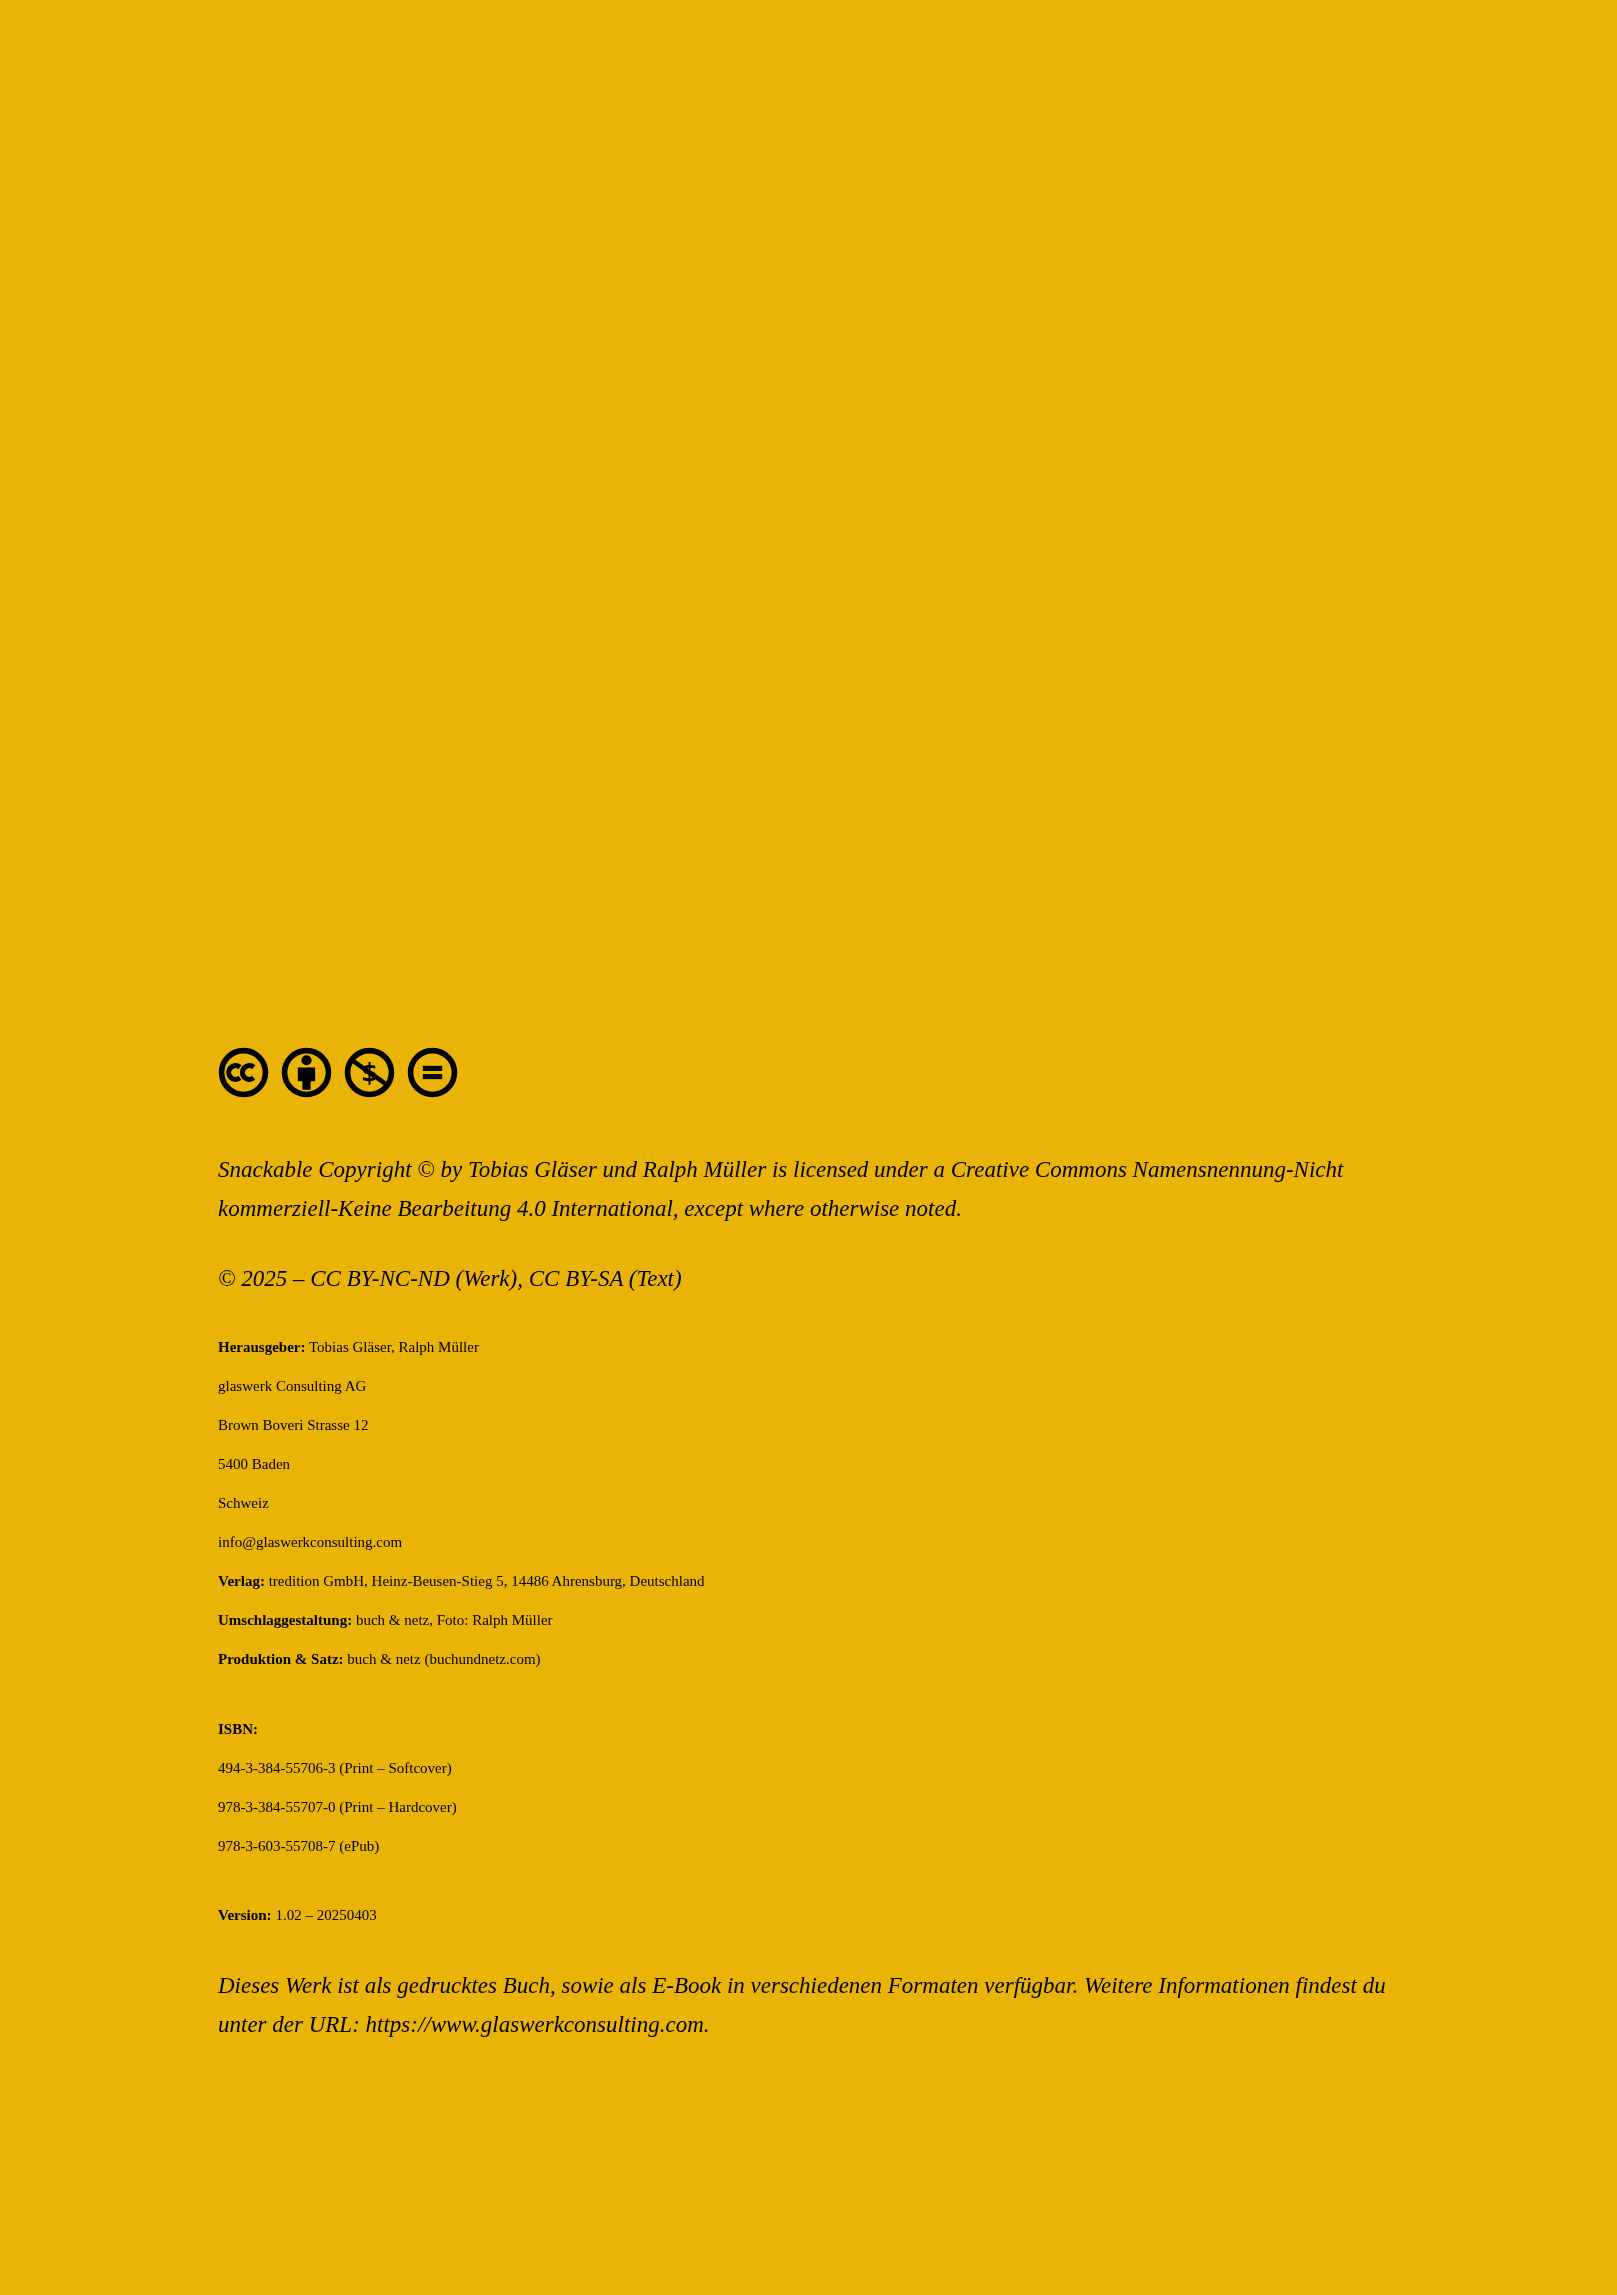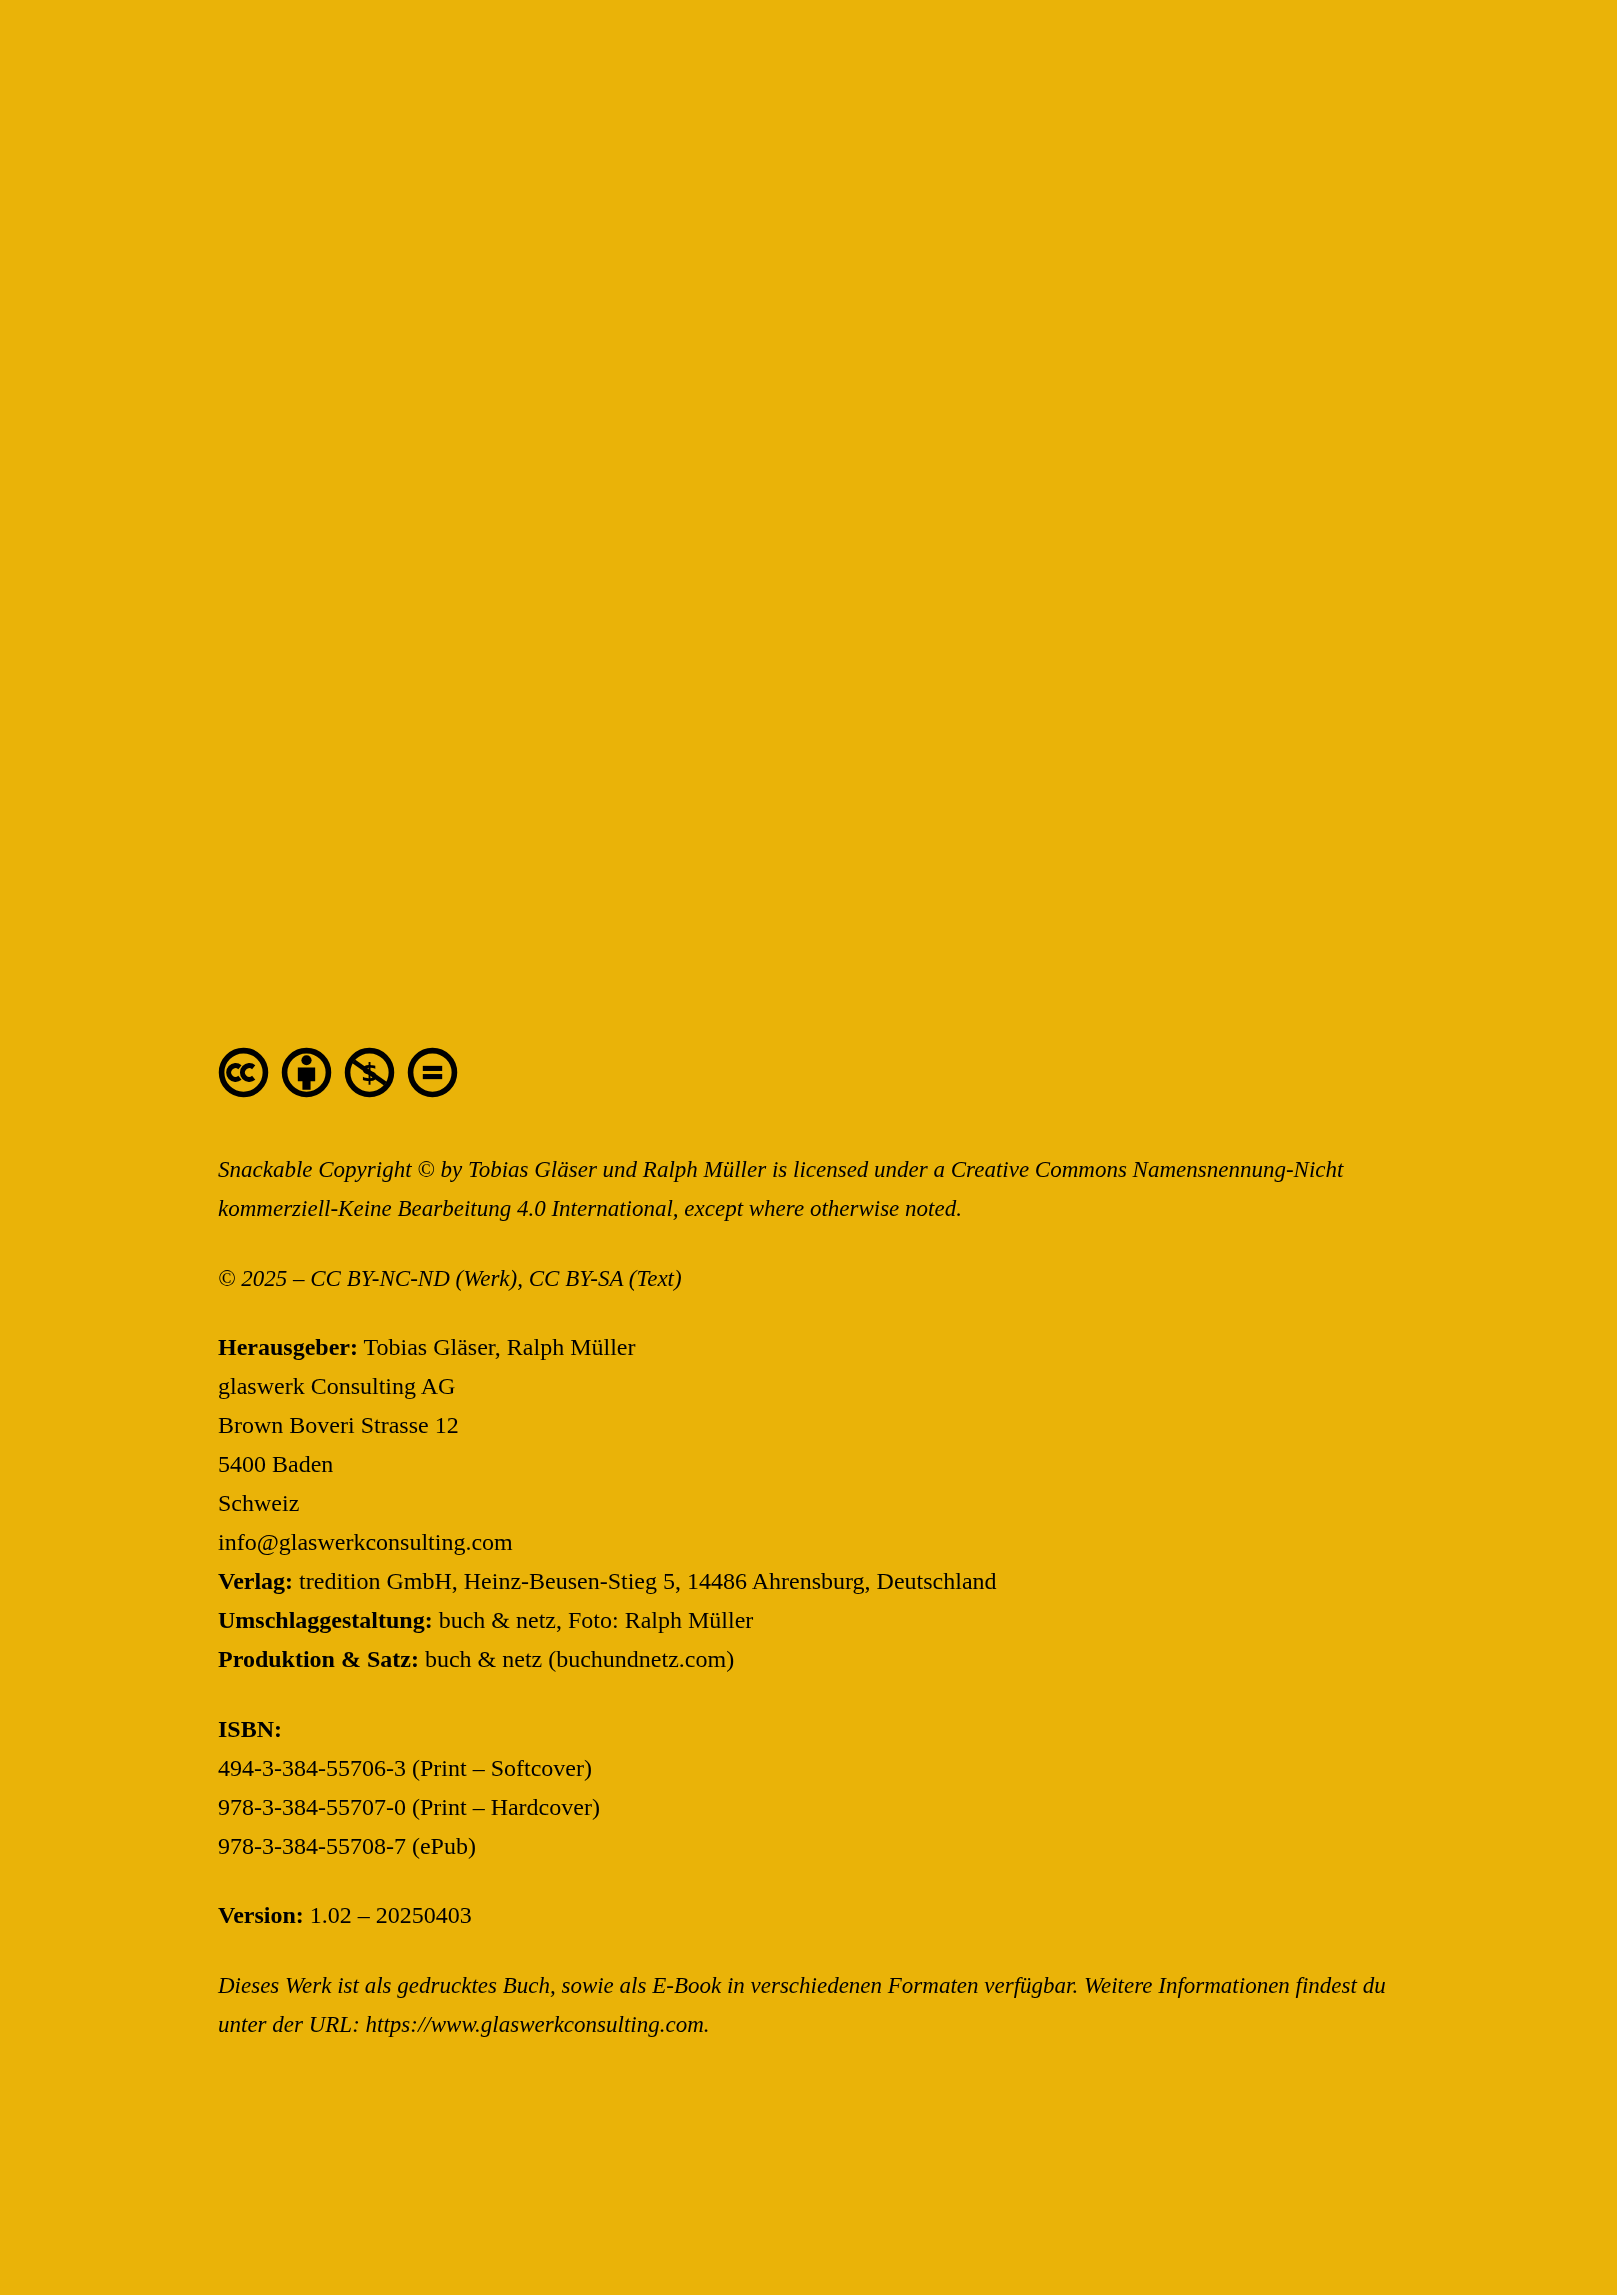--- a/index.html
+++ b/index.html
@@ -26,21 +26,21 @@
   }
   .icons-row svg { display: block; margin-right: 12px; }
   .para {
     font-size: 23px;
     line-height: 39px;
     margin: 0 0 30.5px 0;
     font-style: italic;
   }
   .italic { font-style: italic; }
   .b { font-weight: bold; }
-  .line { font-size: 24px; line-height: 39px; }
+  .line { font-size: 15px; line-height: 39px; }
   .block { margin: 0 0 30.5px 0; }
 </style>
 </head>
 <body>
 
 <div class="page">
   <div class="content">
 
     <div class="icons-row">
 
@@ -82,21 +82,21 @@
       <div class="line"><span>info@glaswerkconsulting.com</span></div>
       <div class="line"><span class="b">Verlag:</span><span> tredition GmbH, Heinz-Beusen-Stieg 5, 14486 Ahrensburg, Deutschland</span></div>
       <div class="line"><span class="b">Umschlaggestaltung:</span><span> buch &amp; netz, Foto: Ralph Müller</span></div>
       <div class="line"><span class="b">Produktion &amp; Satz:</span><span> buch &amp; netz (buchundnetz.com)</span></div>
     </div>
 
     <div class="block">
       <div class="line"><span class="b">ISBN:</span></div>
       <div class="line">494-3-384-55706-3 (Print – Softcover)</div>
       <div class="line">978-3-384-55707-0 (Print – Hardcover)</div>
-      <div class="line">978-3-384-55708-7 (ePub)</div>
+      <div class="line">978-3-603-55708-7 (ePub)</div>
     </div>
 
     <div class="line block"><span class="b">Version:</span><span> 1.02 – 20250403</span></div>
 
     <p class="para">Dieses Werk ist als gedrucktes Buch, sowie als E-Book in verschiedenen Formaten verfügbar. Weitere Informationen findest du unter der URL: https://www.glaswerkconsulting.com.</p>
 
   </div>
 </div>
 
 

